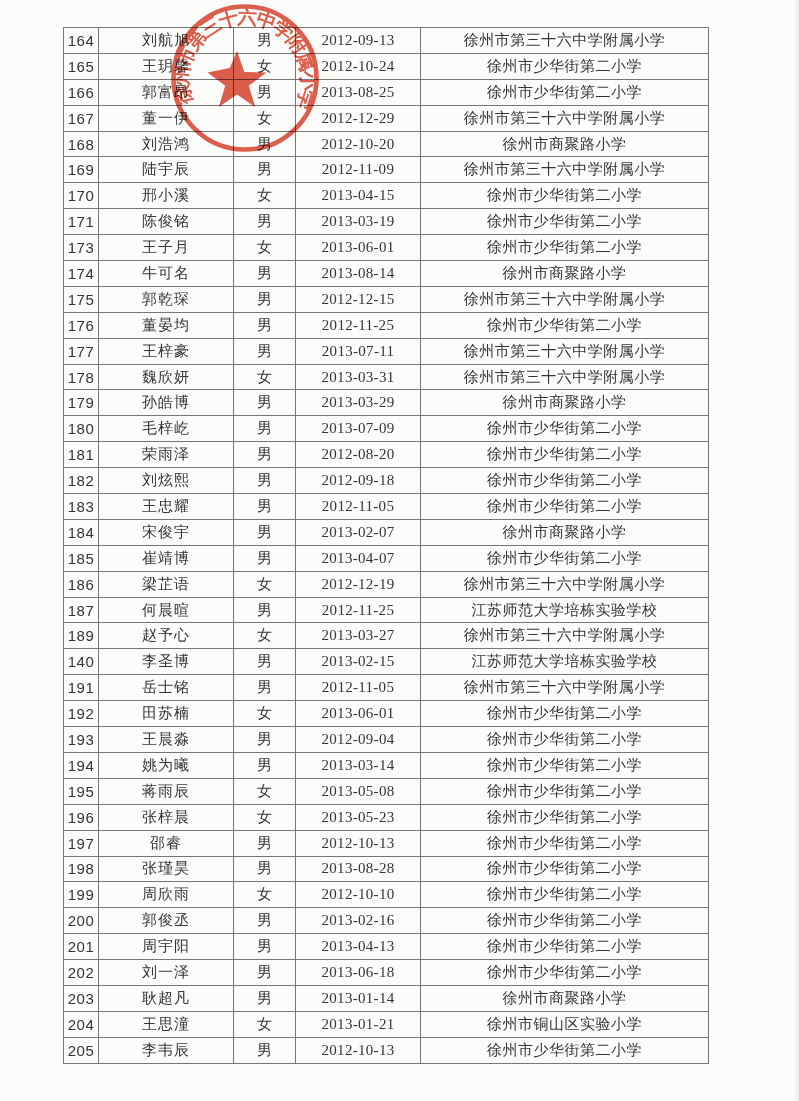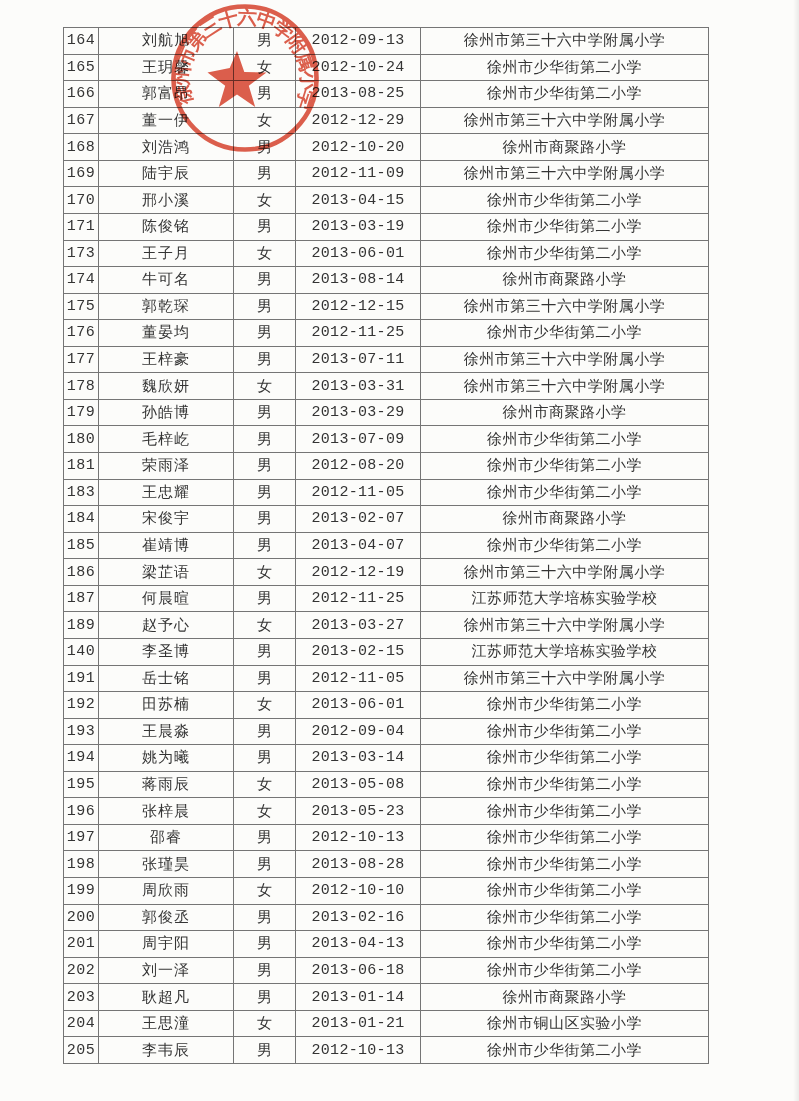--- a/index.html
+++ b/index.html
@@ -26,24 +26,24 @@
   table.roster td{
     border:1px solid #757575;
     padding:0;
     text-align:center;vertical-align:middle;
     height:24.69px;
     overflow:hidden;white-space:nowrap;
     font-size:15px;
     color:#343434;
   }
   table.roster{border:1px solid #5a5a5a;}
-  td.c0{font-family:Liberation Mono, monospace;font-size:15px;letter-spacing:.5px;color:#2e2e2e;}
+  td.c0{font-family:Liberation Sans, sans-serif;font-size:15px;letter-spacing:.5px;color:#2e2e2e;}
   td.c1{font-size:15px;letter-spacing:1px;font-family:Liberation Serif, serif;}
   td.c2{font-size:15px;}
-  td.c3{font-family:Liberation Mono, monospace;font-size:15.5px;letter-spacing:.3px;color:#383838;}
+  td.c3{font-family:Liberation Serif, serif;font-size:15.5px;letter-spacing:.3px;color:#383838;}
   td.c4{font-size:15px;letter-spacing:.5px;color:#3a3a3a;}
   .stamp{
     position:absolute;left:150px;top:0px;
     width:200px;height:162px;
     mix-blend-mode:multiply;
     opacity:.85;
     pointer-events:none;
   }
   .stamp text{
     font-family:"Liberation Serif","DejaVu Serif",serif;
@@ -177,20 +177,27 @@
           <td class="c4">徐州市少华街第二小学</td>
         </tr>
         <tr>
           <td class="c0">181</td>
           <td class="c1">荣雨泽</td>
           <td class="c2">男</td>
           <td class="c3">2012-08-20</td>
           <td class="c4">徐州市少华街第二小学</td>
         </tr>
         <tr>
+          <td class="c0">182</td>
+          <td class="c1">刘炫熙</td>
+          <td class="c2">男</td>
+          <td class="c3">2012-09-18</td>
+          <td class="c4">徐州市少华街第二小学</td>
+        </tr>
+        <tr>
           <td class="c0">183</td>
           <td class="c1">王忠耀</td>
           <td class="c2">男</td>
           <td class="c3">2012-11-05</td>
           <td class="c4">徐州市少华街第二小学</td>
         </tr>
         <tr>
           <td class="c0">184</td>
           <td class="c1">宋俊宇</td>
           <td class="c2">男</td>

